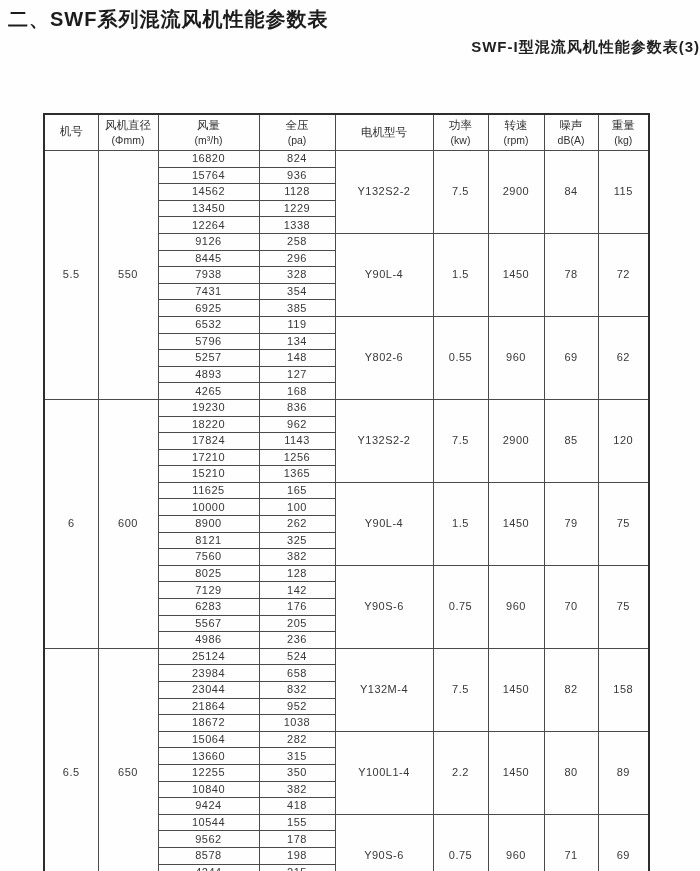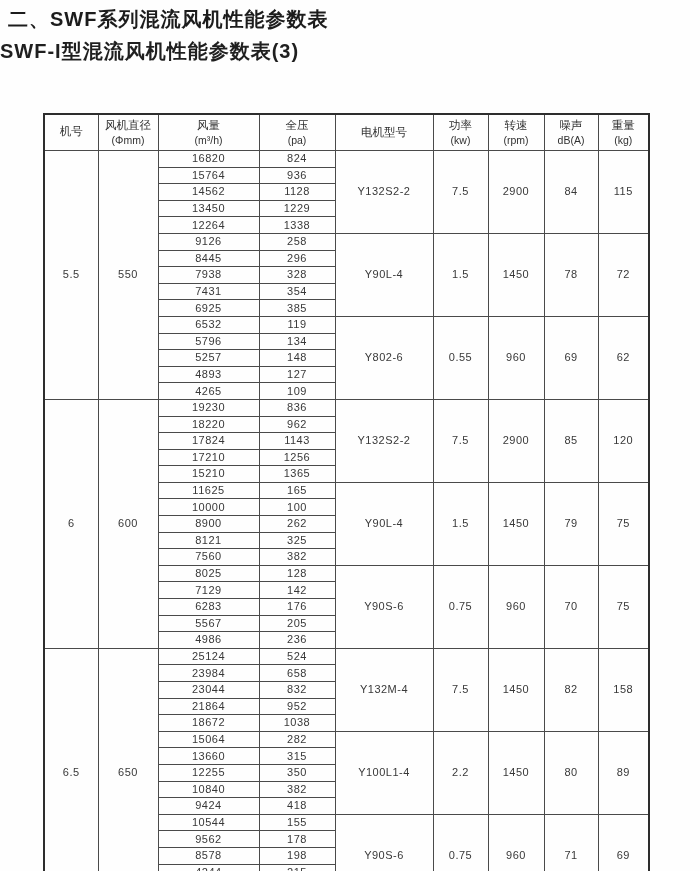--- a/index.html
+++ b/index.html
@@ -26,22 +26,22 @@
     font-weight: bold;
     letter-spacing: 1px;
     color: #1c1c1c;
     white-space: nowrap;
   }
   .subtitle {
     position: absolute;
     left: 0;
     top: 38px;
     width: 700px;
-    text-align: left;
-    font-size: 20px;
+    text-align: right;
+    font-size: 15px;
     font-weight: bold;
     letter-spacing: 1px;
     color: #1f1f1f;
     white-space: nowrap;
   }
   table.t {
     position: absolute;
     left: 43px;
     top: 75px;
     width: 605px;
@@ -207,21 +207,21 @@
         <tr>
           <td>5257</td>
           <td>148</td>
         </tr>
         <tr>
           <td>4893</td>
           <td>127</td>
         </tr>
         <tr>
           <td>4265</td>
-          <td>109</td>
+          <td>168</td>
         </tr>
         <tr>
           <td rowspan="15">6</td>
           <td rowspan="15">600</td>
           <td>19230</td>
           <td>836</td>
           <td rowspan="5">Y132S2-2</td>
           <td rowspan="5">7.5</td>
           <td rowspan="5">2900</td>
           <td rowspan="5">85</td>

